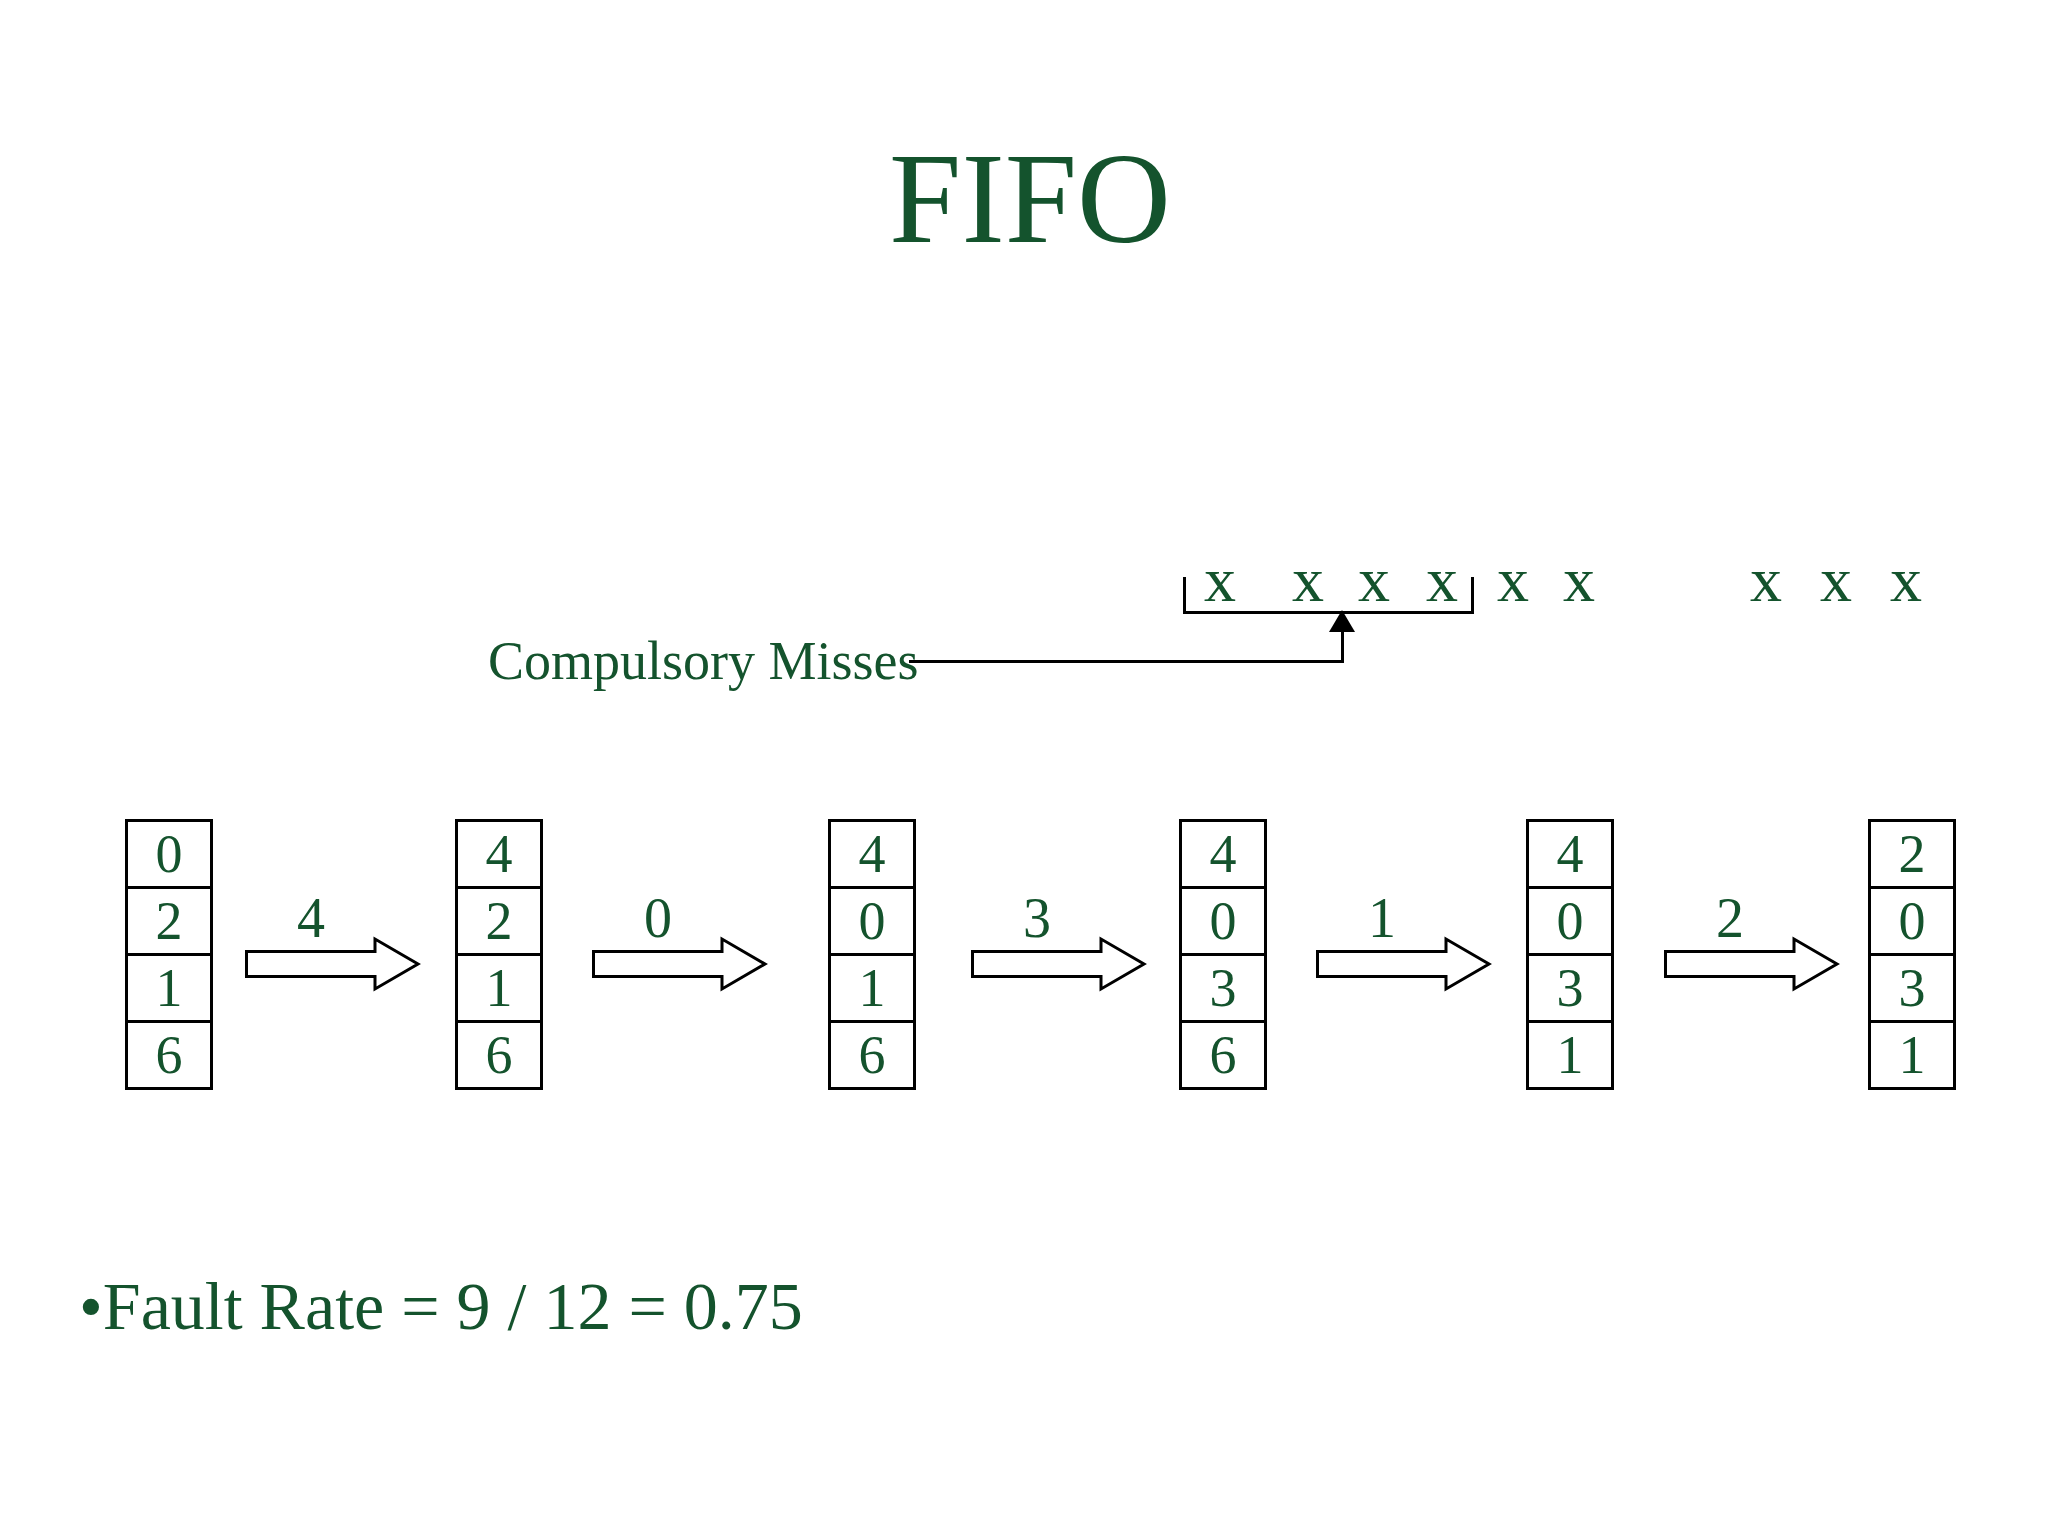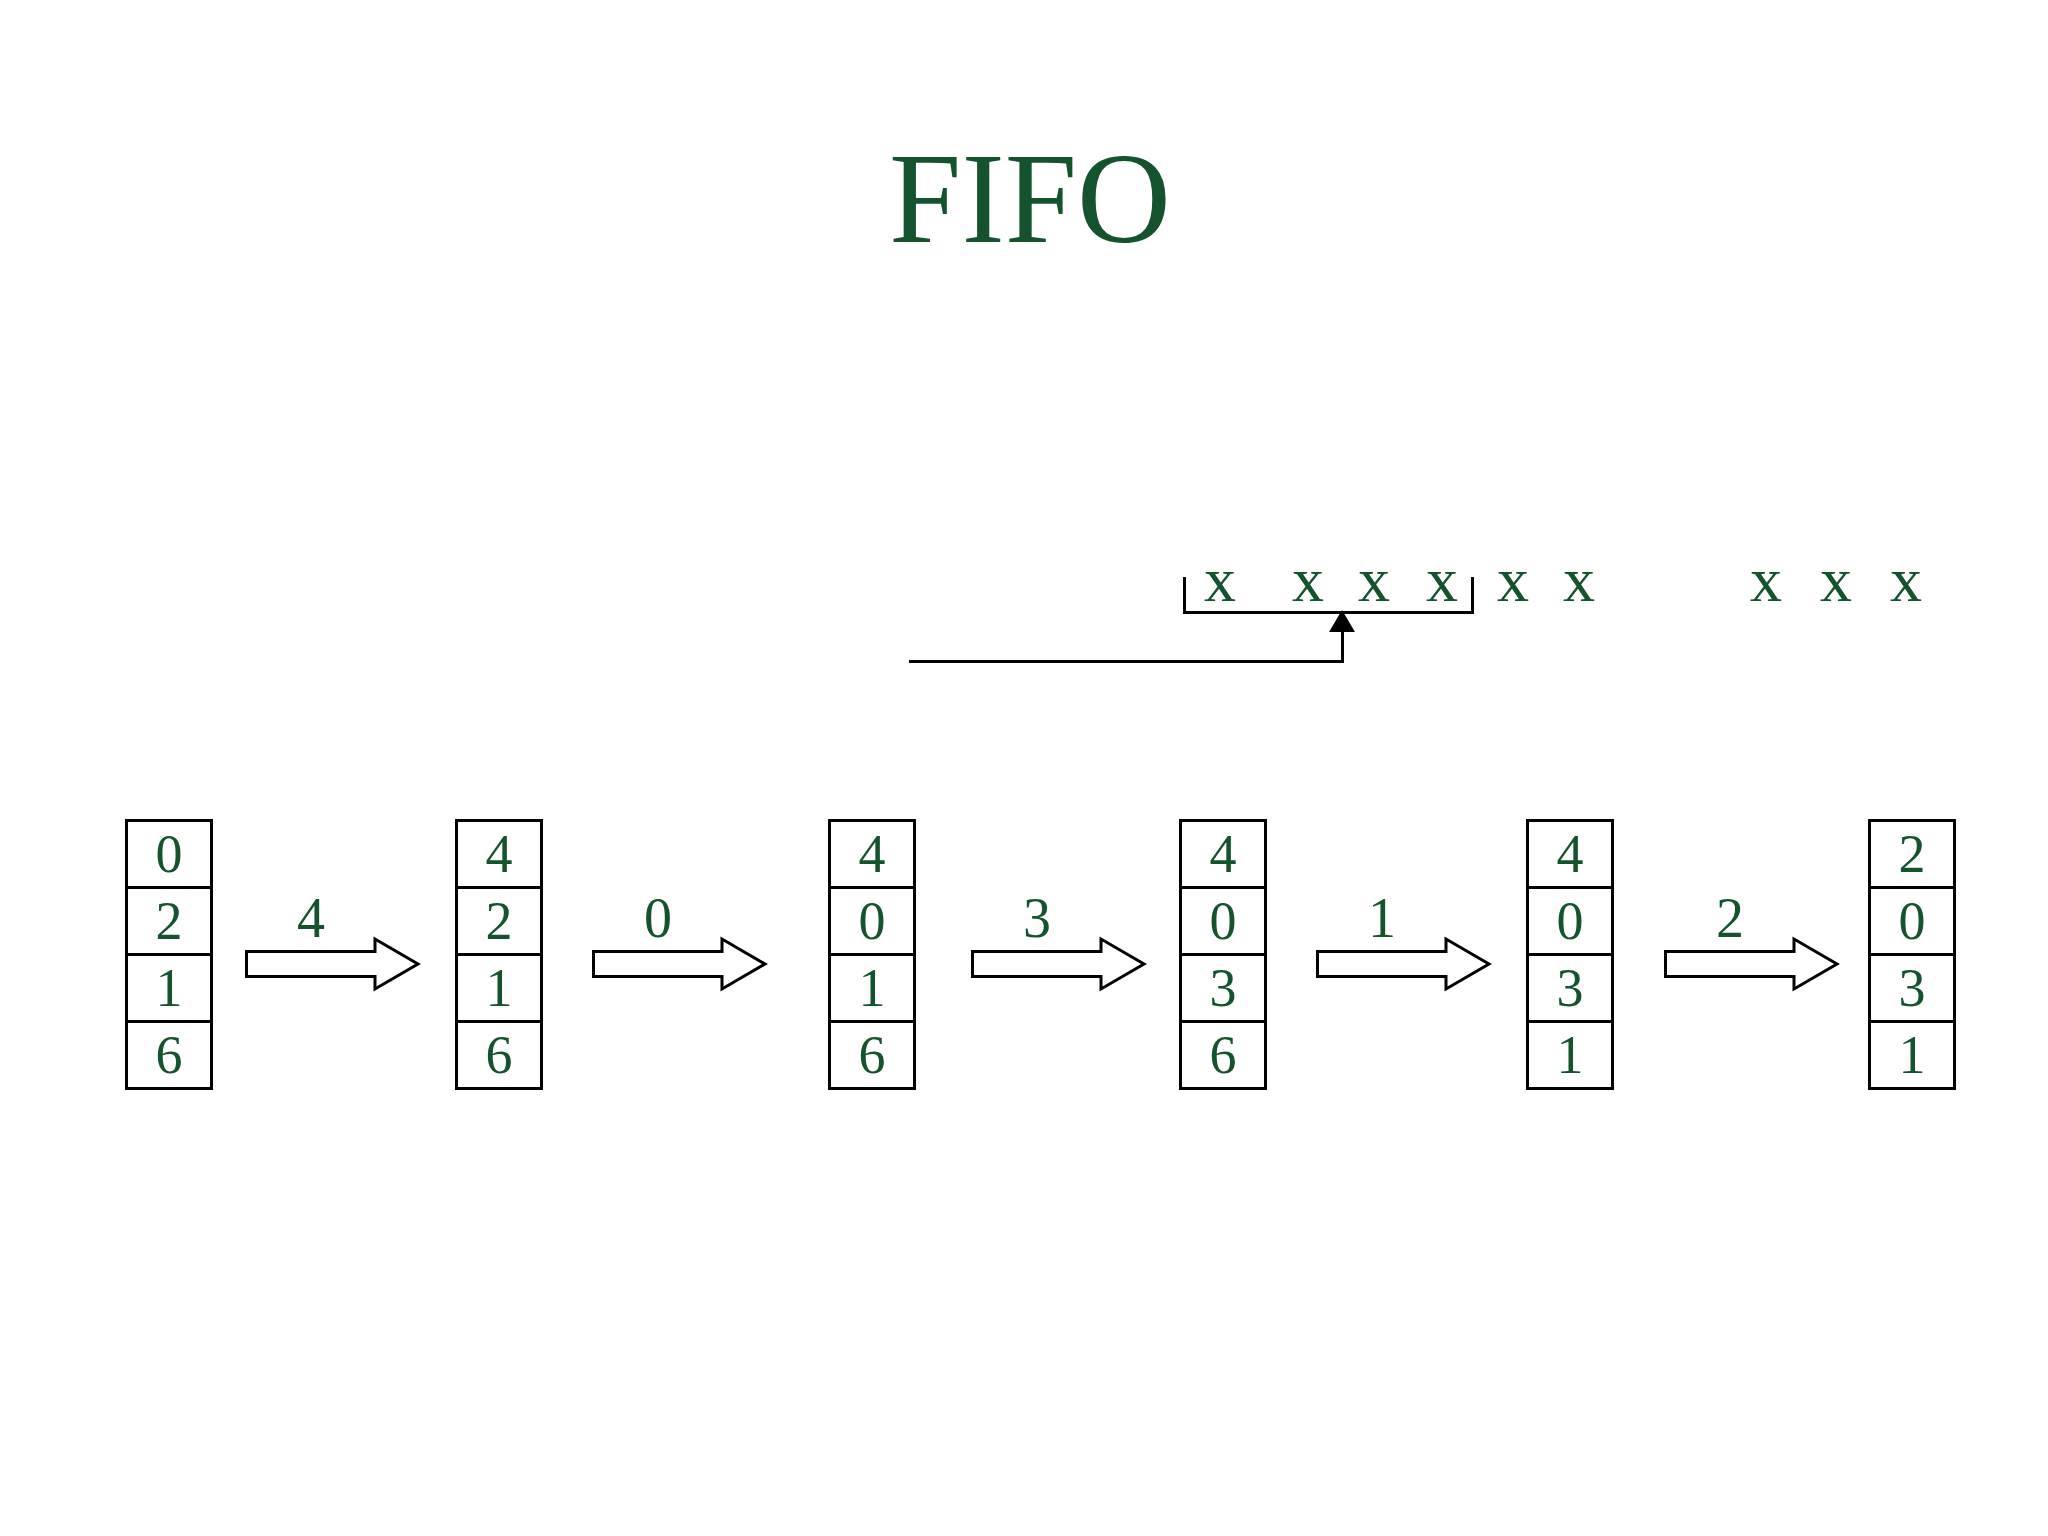--- a/index.html
+++ b/index.html
@@ -77,20 +77,21 @@
       <span class="abs miss-mark" style="left: 1573px; top: 548px;">x</span>
       <span class="abs miss-mark" style="left: 1760px; top: 548px;">x</span>
       <span class="abs miss-mark" style="left: 1830px; top: 548px;">x</span>
       <span class="abs miss-mark" style="left: 1900px; top: 548px;">x</span>
     </div>
 
   <div class="abs bracket-tick" id="bracket-left-tick" style="left: 1177px; top: 577px; height: 34px;"></div>
   <div class="abs bracket-bottom" id="bracket-bottom" style="left: 1177px; top: 611px; width: 291px;"></div>
   <div class="abs bracket-tick" id="bracket-right-tick" style="left: 1465px; top: 577px; height: 34px;"></div>
 
+  <div class="abs compulsory-label" id="compulsory-label" style="left: 482px; top: 634px;">Compulsory Misses</div>
   <div class="abs conn-hline" id="conn-hline" style="left: 903px; top: 660px; width: 435px;"></div>
   <div class="abs conn-vline" id="conn-vline" style="left: 1335px; top: 631px; height: 32px;"></div>
   <div class="abs arrowhead-up" id="conn-arrowhead" style="left: 1323px; top: 610px;"></div>
 
   <div id="frame-tables">
       <div class="abs frame-table" style="left: 119px;">
         <div class="frame-cell">0</div>
         <div class="frame-cell">2</div>
         <div class="frame-cell">1</div>
         <div class="frame-cell">6</div>
@@ -142,14 +143,15 @@
       <svg class="abs trans-arrow" viewBox="0 0 176 56" style="left: 1310px;">
         <polygon points="1.5,15.5 130,15.5 130,3 173,28 130,53 130,40.5 1.5,40.5" fill="#ffffff" stroke="#000000" stroke-width="3" stroke-linejoin="miter"></polygon>
       </svg>
       <div class="abs arrow-label" style="left: 1376px;">1</div>
       <svg class="abs trans-arrow" viewBox="0 0 176 56" style="left: 1658px;">
         <polygon points="1.5,15.5 130,15.5 130,3 173,28 130,53 130,40.5 1.5,40.5" fill="#ffffff" stroke="#000000" stroke-width="3" stroke-linejoin="miter"></polygon>
       </svg>
       <div class="abs arrow-label" style="left: 1724px;">2</div>
     </div>
 
+  <div class="abs bullet-line line2"><span>•</span><span>Fault Rate = 9 / 12 = 0.75</span></div>
 
 </div>
 
 </body></html>

